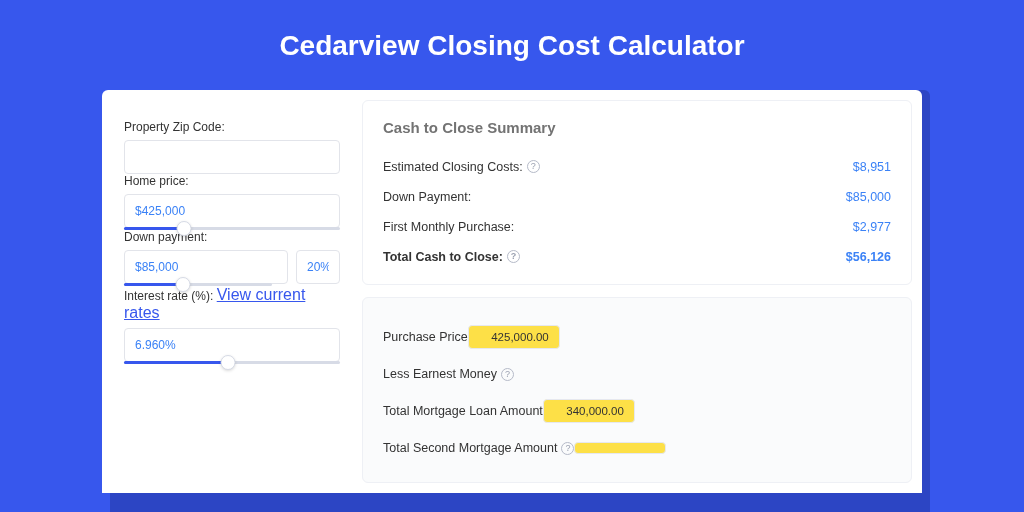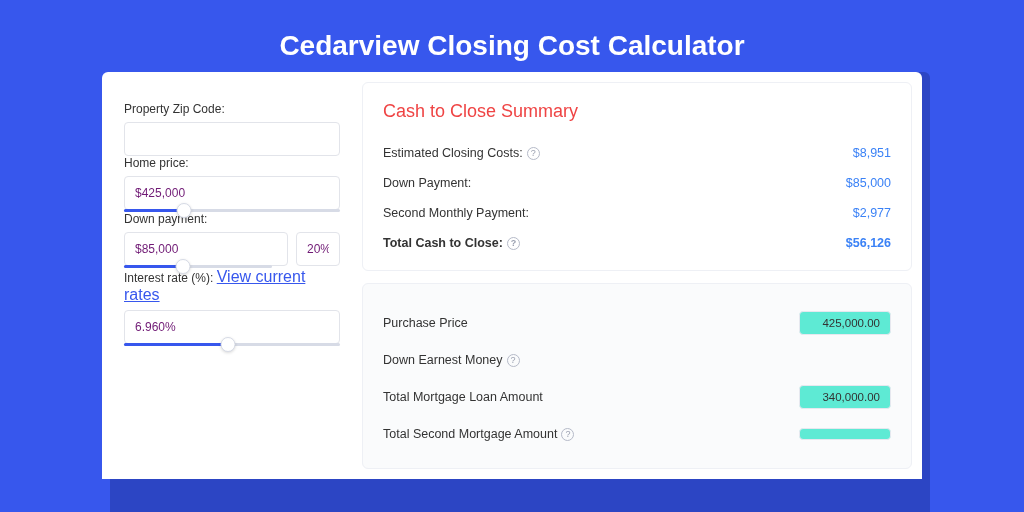--- a/index.html
+++ b/index.html
@@ -12,21 +12,21 @@
       background: #3757ed;
       width: 1024px;
       height: 512px;
       overflow: hidden;
     }
     .page-title {
       color: #fff;
       text-align: center;
       font-size: 28px;
       font-weight: 700;
-      padding: 30px 0 10px;
+      padding: 30px 0 28px;
     }
     .calculator-container {
       position: relative;
       width: 820px;
       margin: 0 auto;
     }
     .shadow-layer {
       position: absolute;
       top: 0;
       left: 8px;
@@ -62,21 +62,21 @@
       display: block;
       margin-bottom: 6px;
     }
     .text-input {
       width: 100%;
       height: 34px;
       border: 1px solid #e2e4ea;
       border-radius: 4px;
       padding: 0 10px;
       font-size: 12px;
-      color: #701a75;
+      color: #3b82f6;
     }
     .input-row {
       display: flex;
       gap: 8px;
     }
     .input-wide {
       flex: 1;
     }
     .input-narrow {
       width: 44px;
@@ -111,40 +111,39 @@
       color: #3757ed;
       font-size: 16px;
     }
     .summary-card {
       background: #fff;
       border: 1px solid #eef0f5;
       border-radius: 6px;
       padding: 18px 20px 12px;
     }
     .summary-title {
-      font-size: 18px;
-      font-weight: 400;
-      color: #ef4444;
+      font-size: 15px;
+      font-weight: 700;
+      color: #737373;
       margin-bottom: 16px;
     }
     .summary-row {
       display: flex;
       justify-content: space-between;
       align-items: center;
       padding: 8px 0;
     }
     .summary-row-bold .summary-label,
     .summary-row-bold .summary-value {
       font-weight: 700;
     }
     .summary-label {
       font-size: 12.5px;
       color: #333;
       display: flex;
-      align-items: center;
       gap: 4px;
     }
     .summary-value {
       font-size: 12.5px;
       color: #3b82f6;
     }
     .help-icon {
       display: inline-flex;
       align-items: center;
       justify-content: center;
@@ -157,35 +156,34 @@
       line-height: 1;
     }
     .worksheet-card {
       background: #fafbfc;
       border: 1px solid #eef0f5;
       border-radius: 6px;
       padding: 18px 20px;
     }
     .worksheet-row {
       display: flex;
-      justify-content: space-between;
       align-items: center;
       padding: 9px 0;
     }
     .worksheet-label {
       font-size: 12.5px;
       color: #333;
       display: flex;
       align-items: center;
       gap: 4px;
     }
     .worksheet-value {
       font-size: 11.5px;
       color: #333;
-      background: #5eead4;
+      background: #fde047;
       border: 1px solid #e6e8ef;
       border-radius: 4px;
       padding: 5px 10px;
       min-width: 92px;
       text-align: right;
     }
   </style>
 </head>
 <body>
 
@@ -252,21 +250,21 @@
 
         <div class="summary-row">
           <div class="summary-label">
             <span>Down Payment:</span>
           </div>
           <div class="summary-value">$85,000</div>
         </div>
 
         <div class="summary-row">
           <div class="summary-label">
-            <span>Second Monthly Payment:</span>
+            <span>First Monthly Purchase:</span>
           </div>
           <div class="summary-value">$2,977</div>
         </div>
 
         <div class="summary-row summary-row-bold">
           <div class="summary-label">
             <span>Total Cash to Close:</span>
             <span class="help-icon">?</span>
           </div>
           <div class="summary-value">$56,126</div>
@@ -277,21 +275,21 @@
 
         <div class="worksheet-row">
           <div class="worksheet-label">
             <span>Purchase Price</span>
           </div>
           <div class="worksheet-value">425,000.00</div>
         </div>
 
         <div class="worksheet-row">
           <div class="worksheet-label">
-            <span>Down Earnest Money</span>
+            <span>Less Earnest Money</span>
             <span class="help-icon">?</span>
           </div>
         </div>
 
         <div class="worksheet-row">
           <div class="worksheet-label">
             <span>Total Mortgage Loan Amount</span>
           </div>
           <div class="worksheet-value">340,000.00</div>
         </div>

